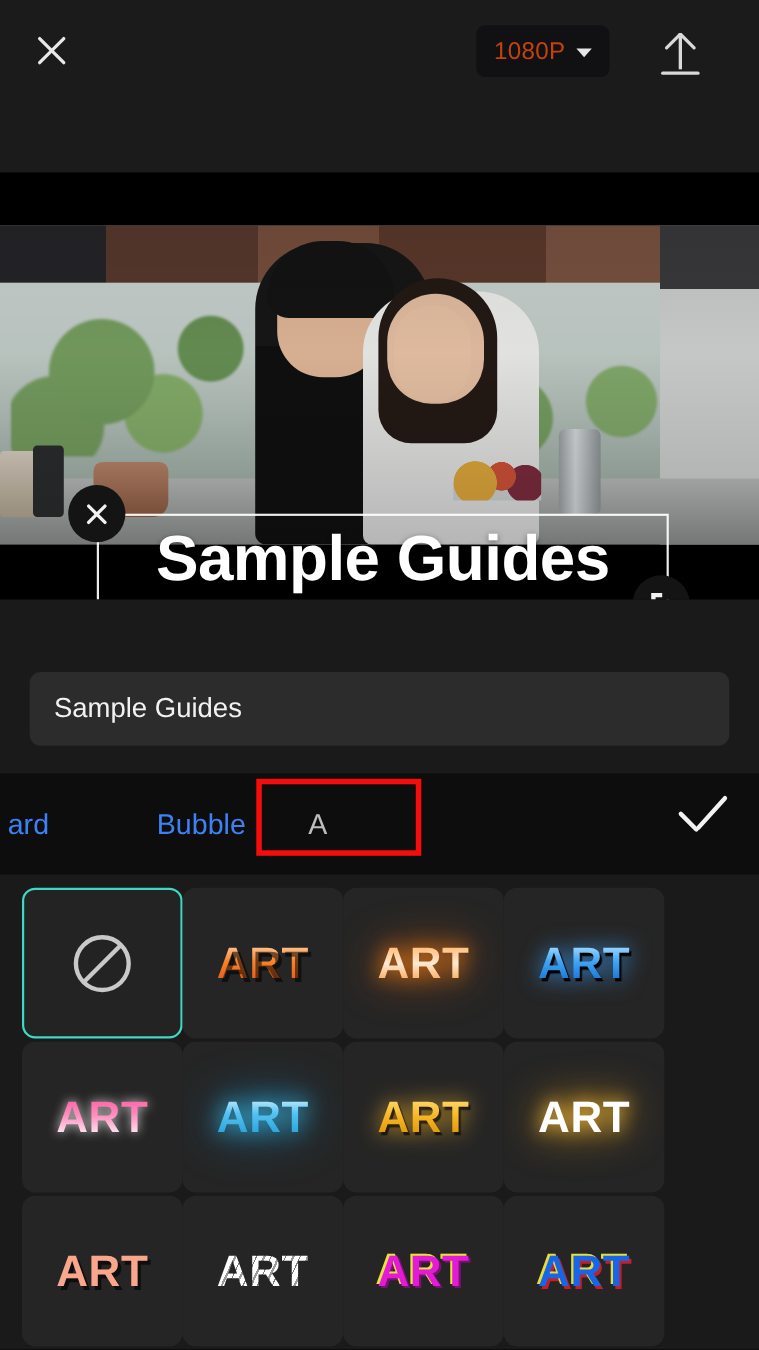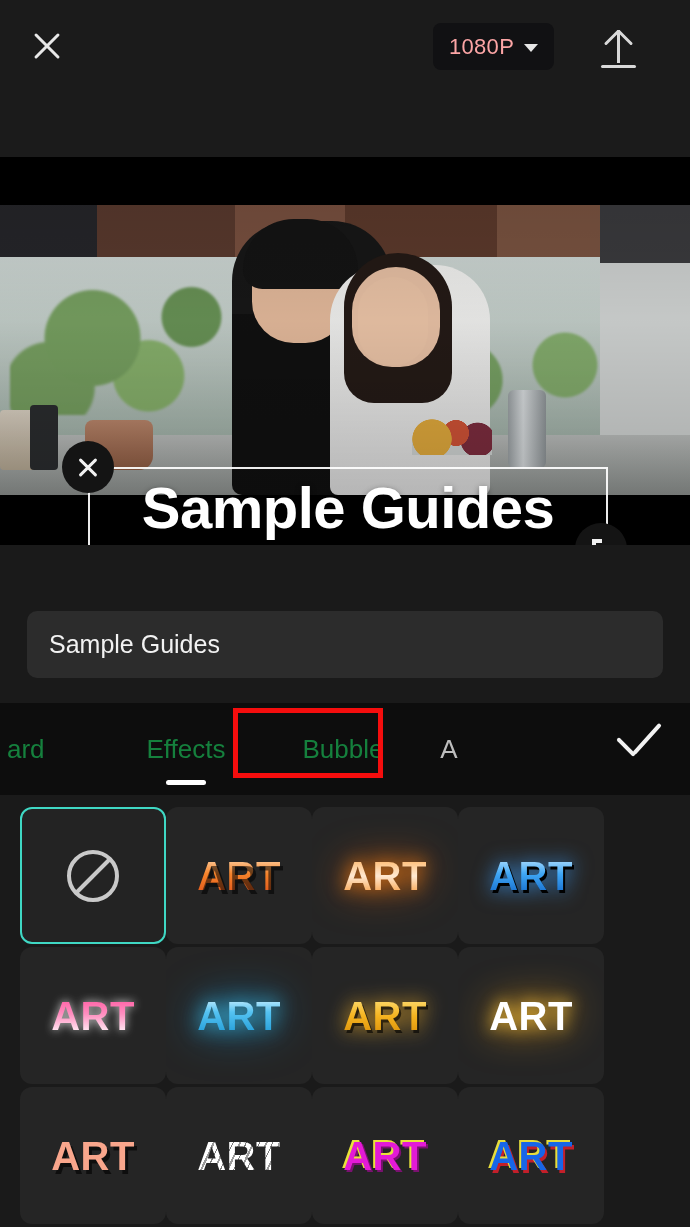--- a/index.html
+++ b/index.html
@@ -21,21 +21,21 @@
     transform-origin:center;
   }
   .close-x:before{ transform:translate(-50%,-50%) rotate(45deg); }
   .close-x:after { transform:translate(-50%,-50%) rotate(-45deg); }
 
   .res-btn{
     position:absolute; left:433px; top:23px; height:47px;
     padding:0 16px; background:#111113; border-radius:8px;
     display:flex; align-items:center; gap:10px; cursor:pointer;
   }
-  .res-btn .label{ font-size:22px; color:#fca5a5; letter-spacing:.3px; }
+  .res-btn .label{ font-size:22px; color:#c2410c; letter-spacing:.3px; }
   .caret{
     width:0;height:0;border-left:7px solid transparent;border-right:7px solid transparent;
     border-top:8px solid #e6e6e6; margin-top:2px;
   }
 
   .export-ico{
     position:absolute; left:596px; top:24px; width:44px; height:46px; cursor:pointer;
   }
   .export-ico .shaft{
     position:absolute; left:21px; top:6px; width:3px; height:33px; background:#d9d9d9;
@@ -141,21 +141,21 @@
     position:absolute; left:27px; top:66px; width:636px; height:67px;
     background:#2c2c2c; border-radius:10px; display:flex; align-items:center;
     padding-left:22px; font-size:25px; color:#f2f2f2; cursor:text;
   }
 
   .tabs{
     position:absolute; left:0; top:158px; width:690px; height:92px;
     background:#0d0d0d; display:flex; align-items:center;
   }
   .tab{
-    font-size:26px; color:#15803d; white-space:nowrap; cursor:pointer;
+    font-size:26px; color:#3b82f6; white-space:nowrap; cursor:pointer;
     display:flex; align-items:center; justify-content:center; height:100%;
   }
   .tab.t0{ width:106px; justify-content:flex-start; padding-left:7px; }
   .tab.t1{ width:123px; }
   .tab.t2{ width:160px; position:relative; }
   .tab.t3{ width:154px;justify-content:center; }
   .tab.t4{ width:58px; overflow:hidden; color:#bdbdbd; }
   .tab-underline{
     position:absolute; left:50%; bottom:10px; transform:translateX(-50%);
     width:40px; height:5px; background:#fff; border-radius:3px;
@@ -308,24 +308,20 @@
 </div>
 
 <div class="panel">
 
   <div class="text-field" placeholder="Enter text">Sample Guides</div>
 
   <div class="tabs">
     <div class="tab t0">
       <span>ard</span>
     </div>
-    <div class="tab t2">
-      <span>Effects</span>
-      <span class="tab-underline"></span>
-    </div>
     <div class="tab t3">
       <span>Bubble</span>
     </div>
     <div class="tab t4">
       <span>A</span>
     </div>
   </div>
 
   <div class="check-btn"></div>
   <div class="red-box"></div>

